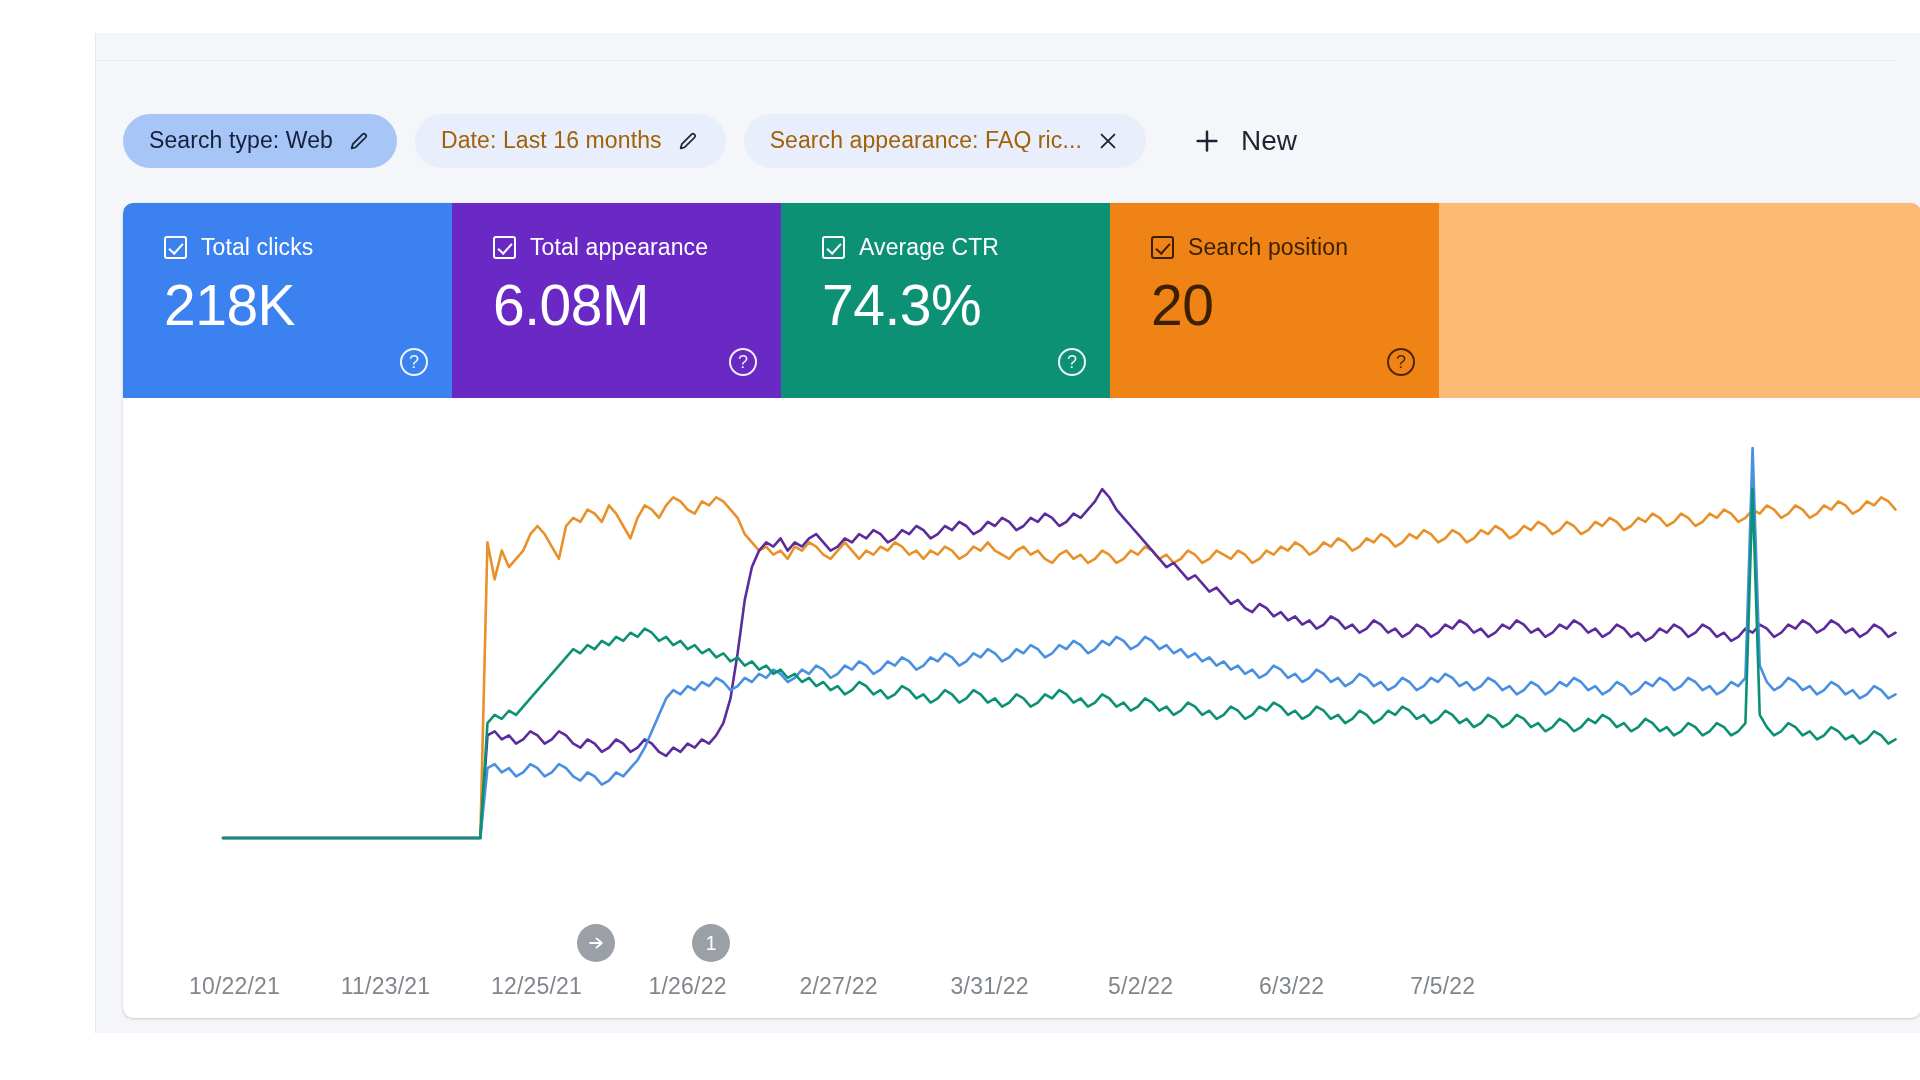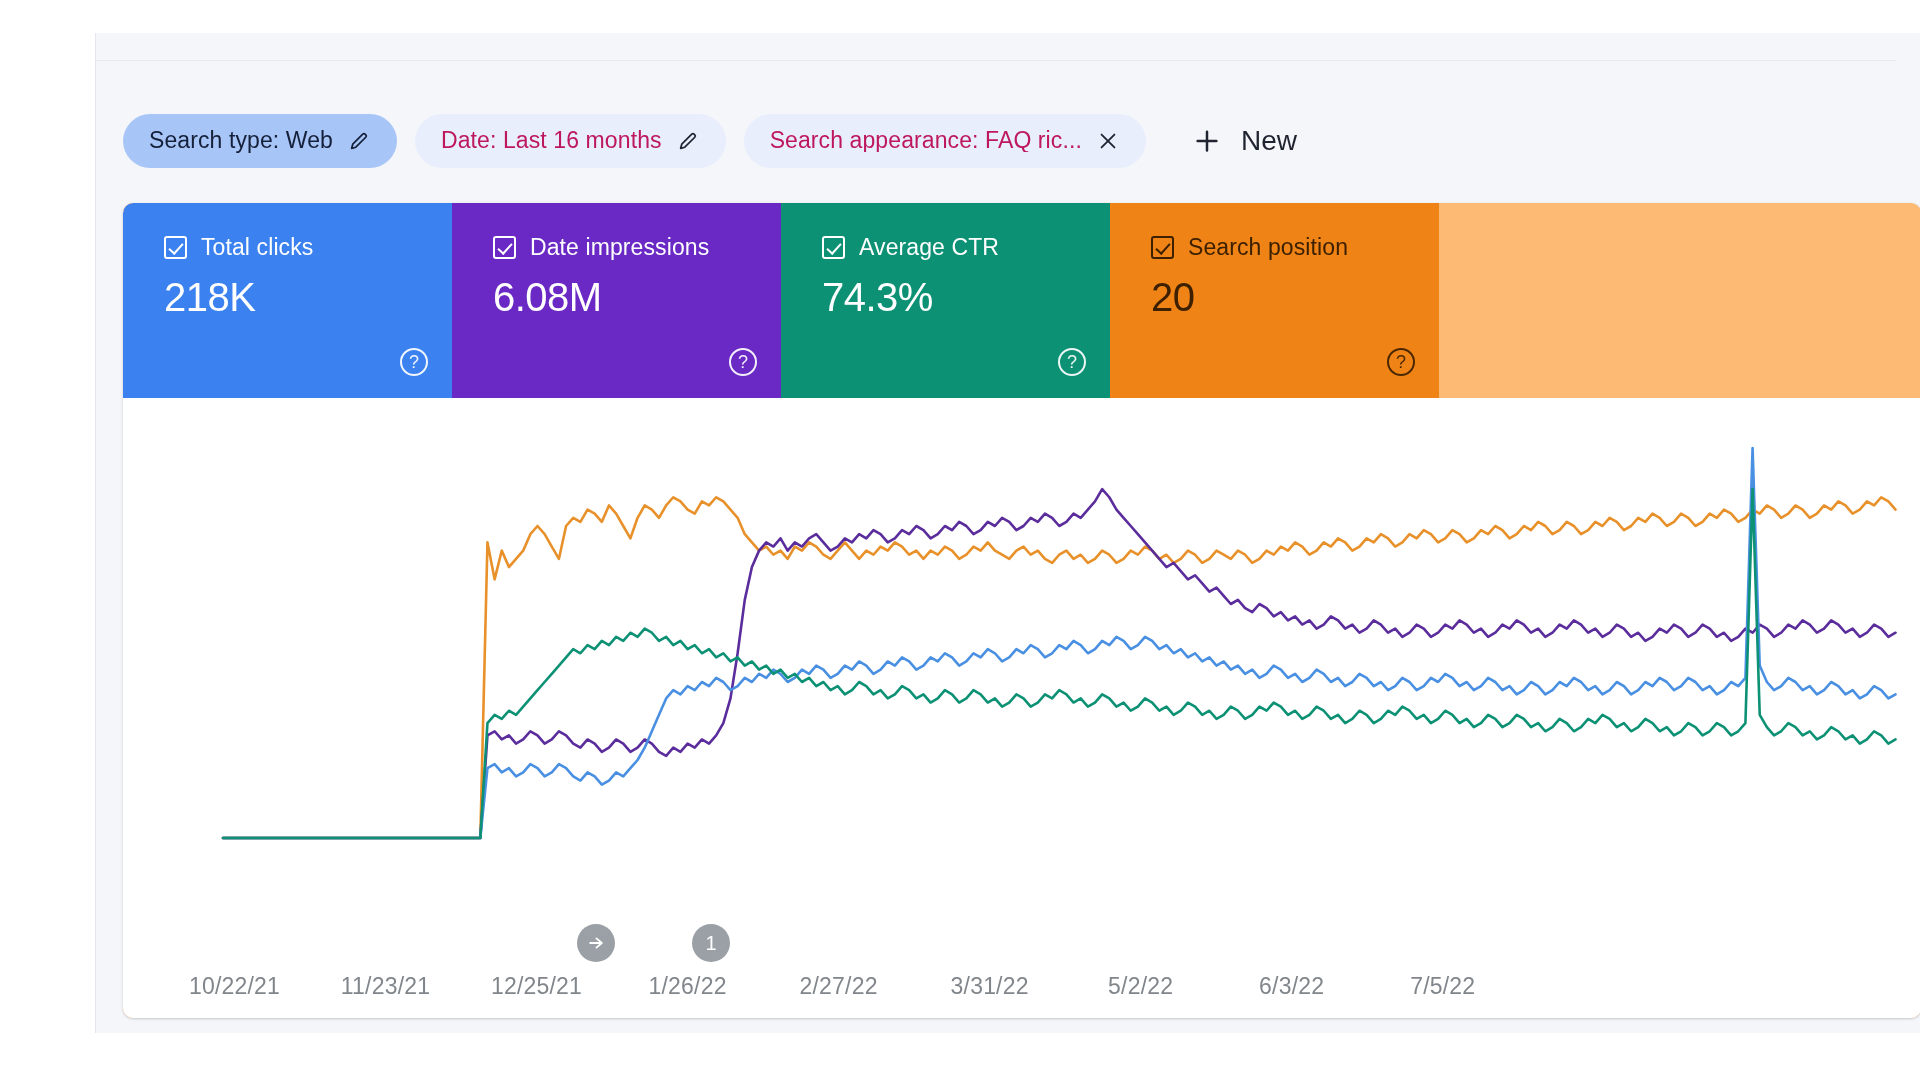--- a/index.html
+++ b/index.html
@@ -55,21 +55,21 @@
   }
 
   .chip {
     display: flex;
     align-items: center;
     gap: 14px;
     height: 54px;
     padding: 0 26px;
     border-radius: 27px;
     background: #e8eefc;
-    color: #be185d;
+    color: #a16207;
     font-size: 23px;
     letter-spacing: .1px;
     white-space: nowrap;
     cursor: pointer;
     user-select: none;
   }
   .chip.active {
     background: #a8c5f7;
     color: #15203a;
   }
@@ -175,21 +175,21 @@
   }
 
   .metric-label {
     font-size: 23px;
     line-height: 1;
     letter-spacing: .1px;
   }
 
   .metric-value {
     margin-top: 17px;
-    font-size: 40px;
+    font-size: 57px;
     line-height: 1.05;
     font-weight: 400;
     letter-spacing: -.5px;
   }
 
   .metric-help {
     position: absolute;
     right: 24px;
     bottom: 22px;
     width: 28px;
@@ -315,21 +315,21 @@
             <div class="metric-head">
               <span class="metric-checkbox"></span>
               <span class="metric-label">Total clicks</span>
             </div>
             <div class="metric-value">218K</div>
             <div class="metric-help">?</div>
           </div>
           <div class="metric-card" style="background: rgb(106, 41, 196); color: rgb(255, 255, 255);">
             <div class="metric-head">
               <span class="metric-checkbox"></span>
-              <span class="metric-label">Date impressions</span>
+              <span class="metric-label">Total appearance</span>
             </div>
             <div class="metric-value">6.08M</div>
             <div class="metric-help">?</div>
           </div>
           <div class="metric-card" style="background: rgb(13, 145, 117); color: rgb(255, 255, 255);">
             <div class="metric-head">
               <span class="metric-checkbox"></span>
               <span class="metric-label">Average CTR</span>
             </div>
             <div class="metric-value">74.3%</div>

